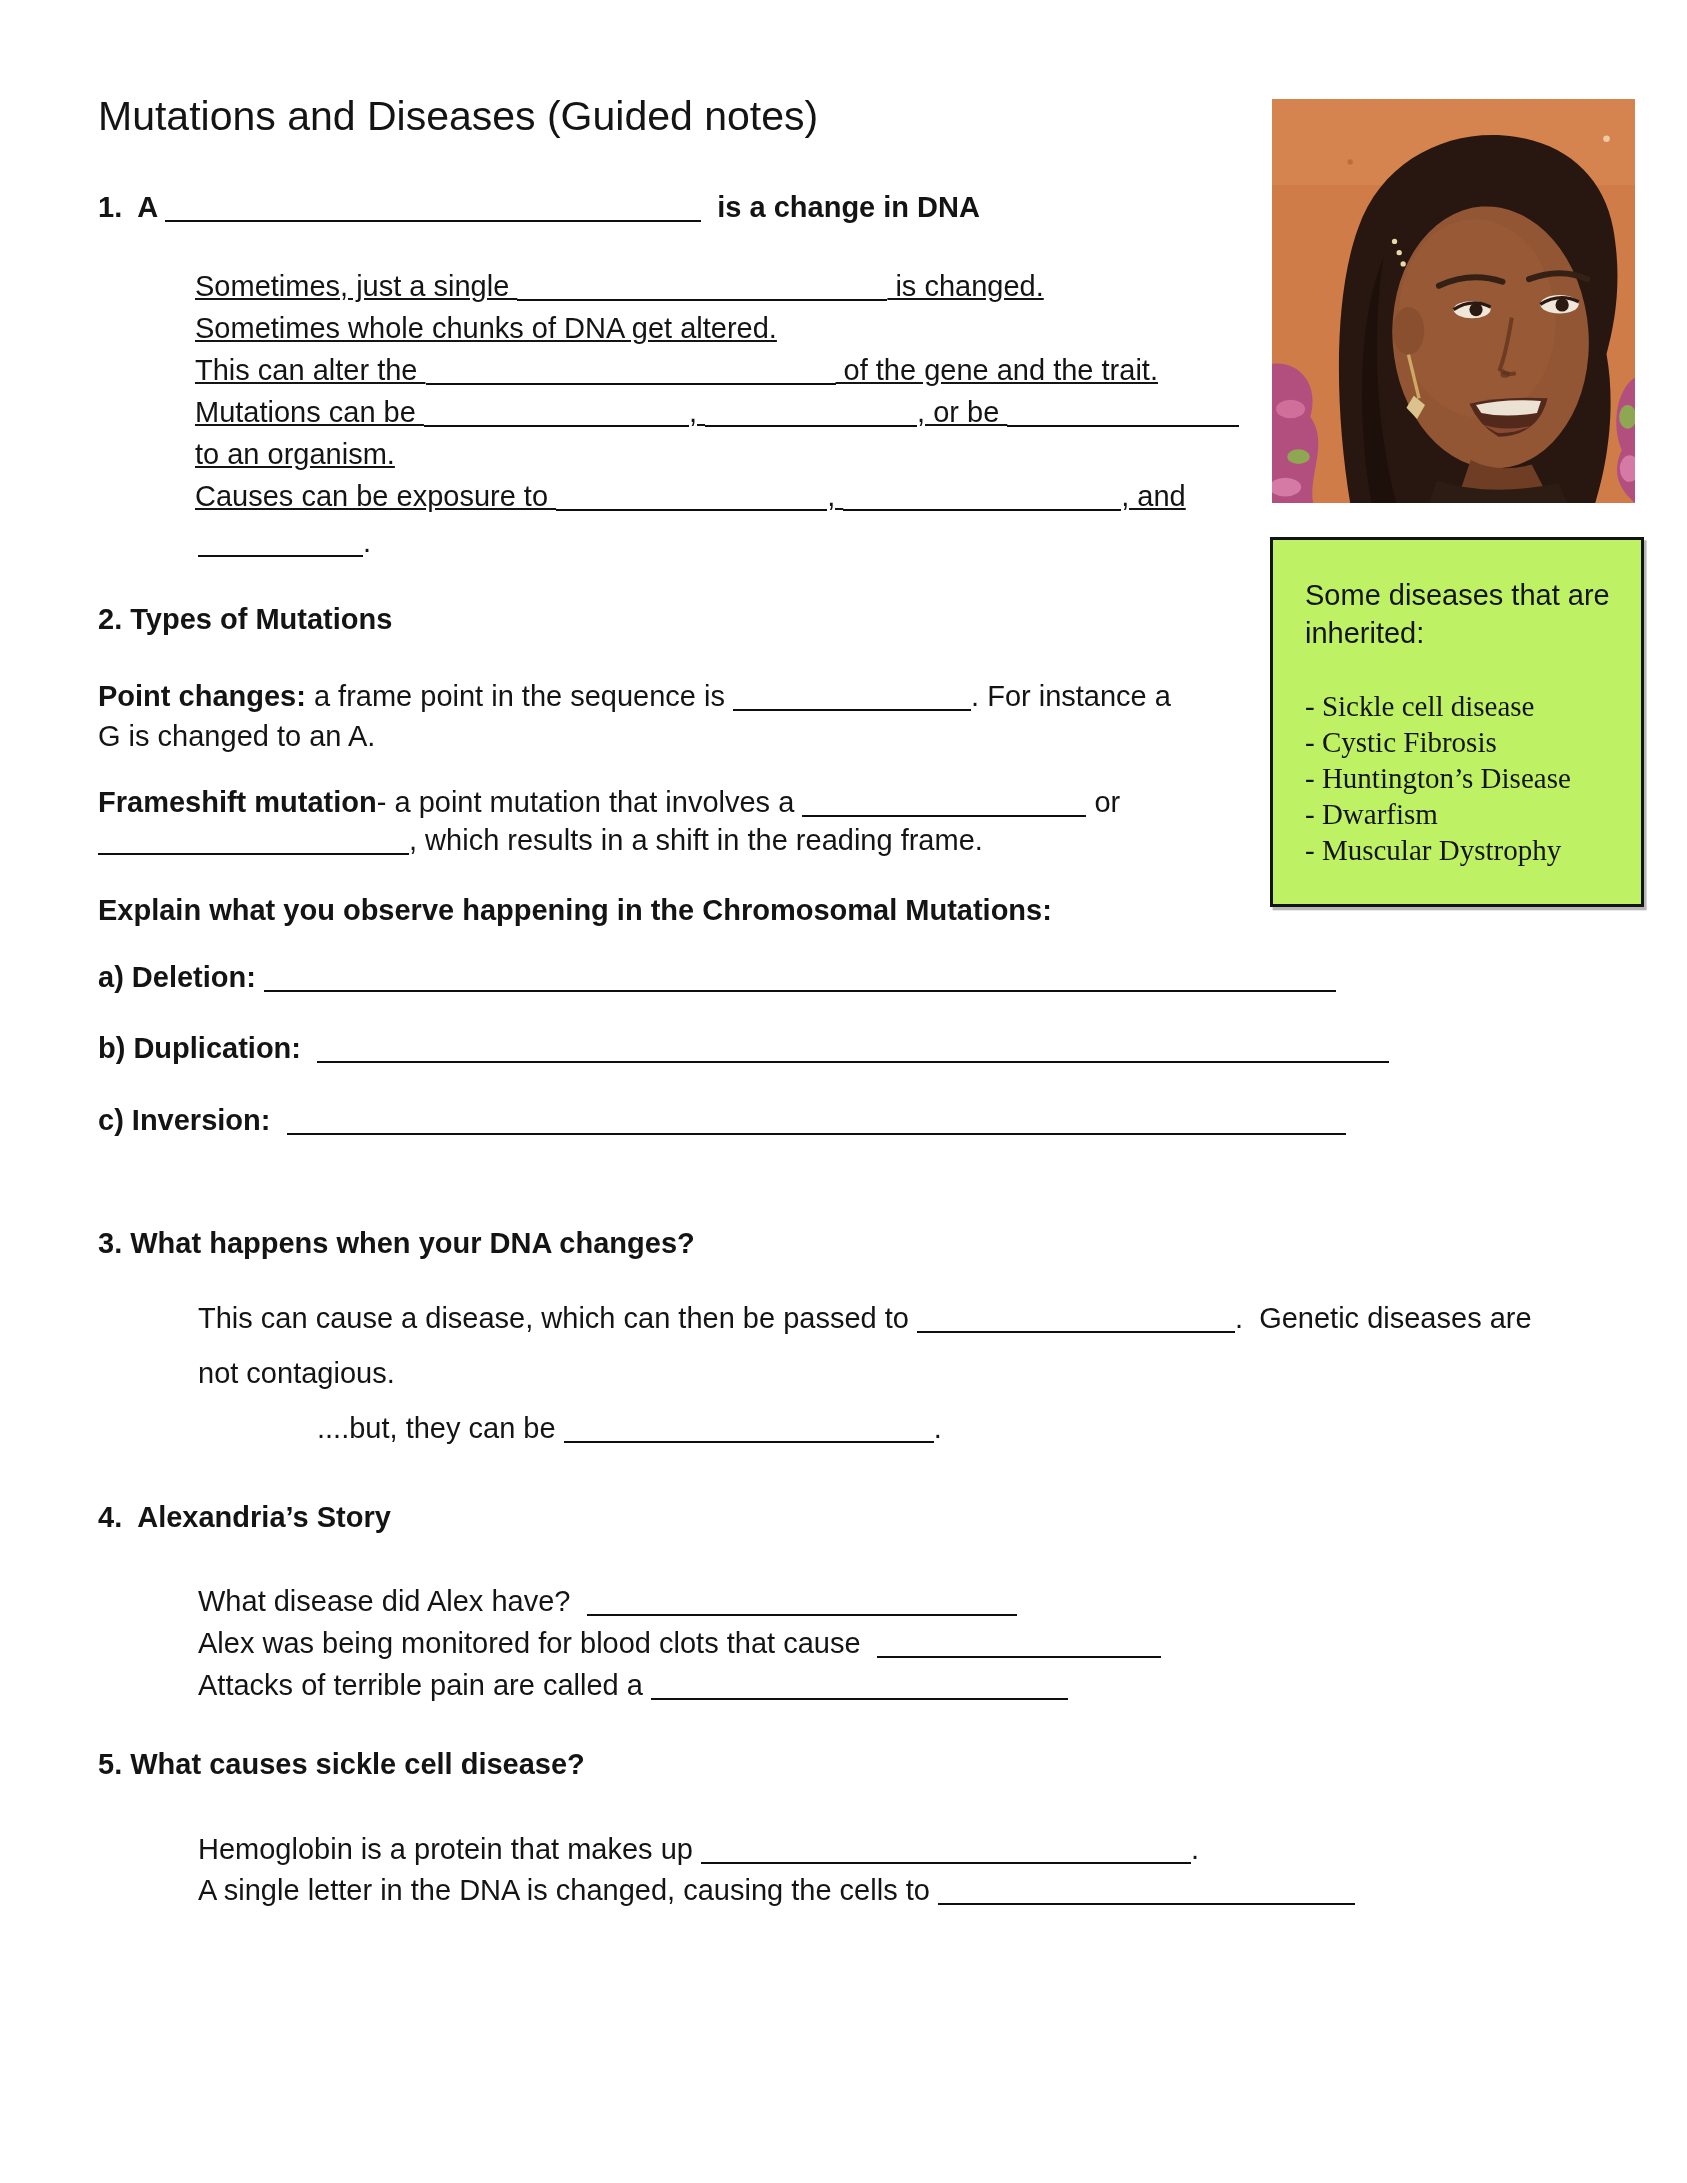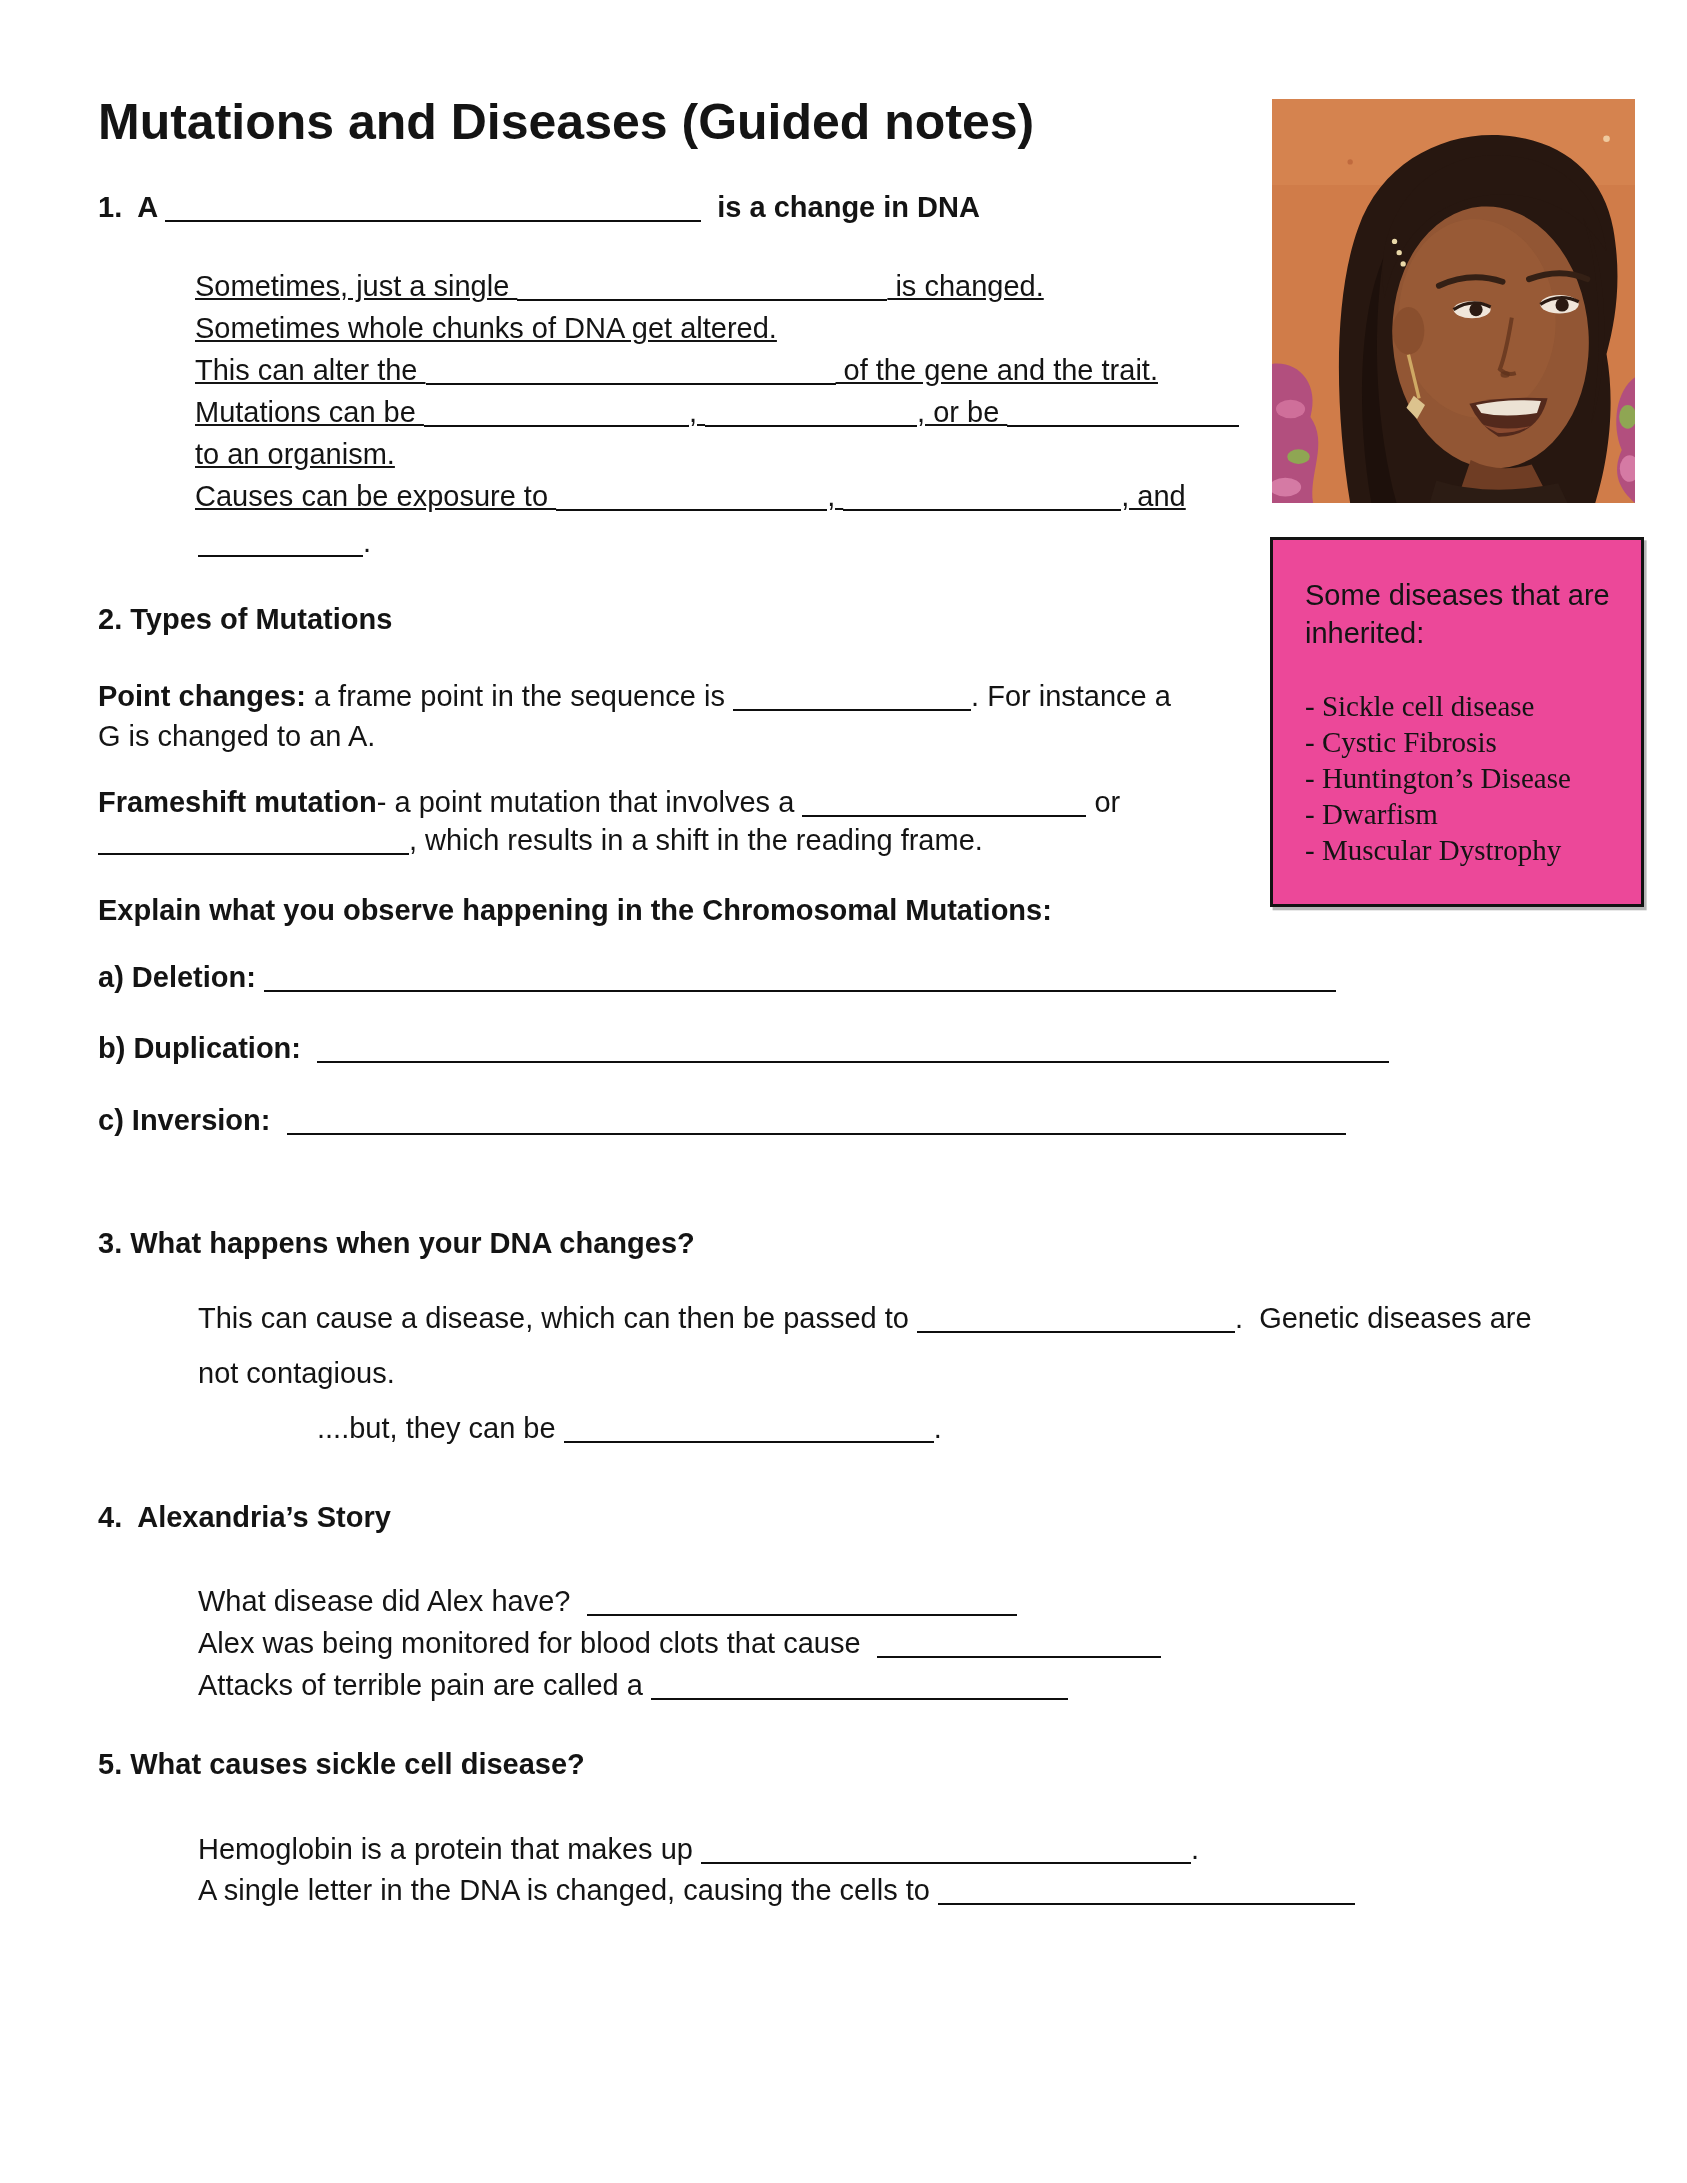--- a/index.html
+++ b/index.html
@@ -3,30 +3,30 @@
 <meta charset="utf-8">
 <style>
   html,body { margin:0; padding:0; background:#e9e9e9; }
   .page {
     position:relative; width:1687px; height:2183px; margin:0 auto;
     background:#ffffff; color:#141414;
     font-family:"Liberation Sans","DejaVu Sans",sans-serif;
     font-size:29px; overflow:hidden;
   }
   .abs { position:absolute; }
-  .title { font-size:50px; font-weight:bold; white-space:pre-wrap; }
+  .title { font-size:41px; font-weight:normal; white-space:pre-wrap; }
   .h { font-weight:bold; white-space:pre-wrap; }
   .ln { white-space:pre-wrap; }
   .tx { white-space:pre-wrap; }
   .bd { font-weight:bold; }
   .bl { display:inline-block; height:28px; border-bottom:2.6px solid #0f0f0f; margin-bottom:-5.3px; }
   .indent-but { margin-left:119px; }
   .dbox {
     position:absolute; left:1270px; top:537px; width:374px; height:370px;
-    box-sizing:border-box; border:3.3px solid #131313; background:#ec4899;
+    box-sizing:border-box; border:3.3px solid #131313; background:#bef264;
     padding:36px 20px 0 32px; box-shadow:2.6px 3.3px 0 rgba(95,95,95,0.45);
   }
   .dbox .bh { line-height:38px; margin-bottom:36px; white-space:pre-wrap; }
   .dbox .it { line-height:36px; white-space:pre-wrap;font-family:Liberation Serif, serif; }
   .photo { position:absolute; left:1272px; top:99px; width:363px; height:404px; }
 </style>
 </head>
 <body>
 
 <div class="page">

